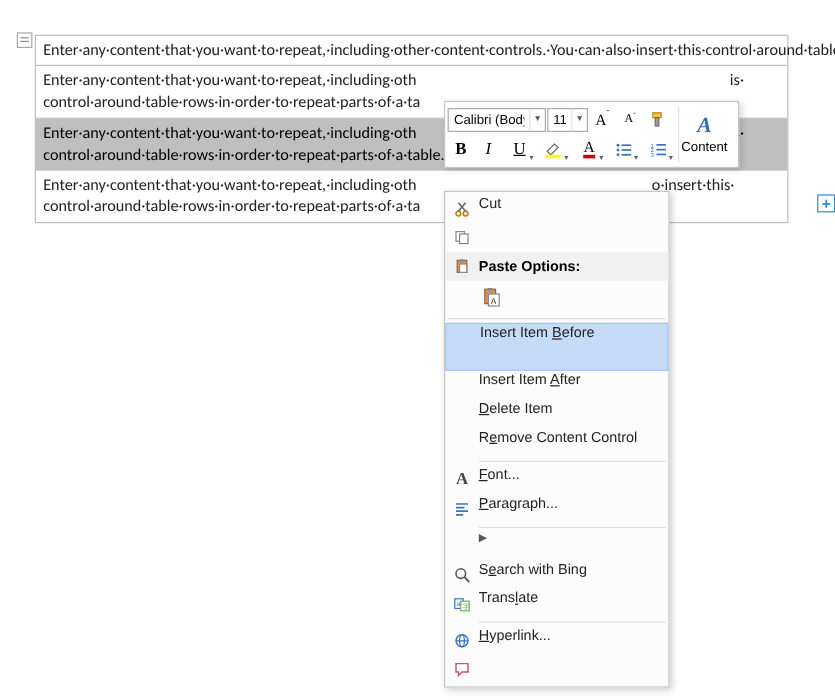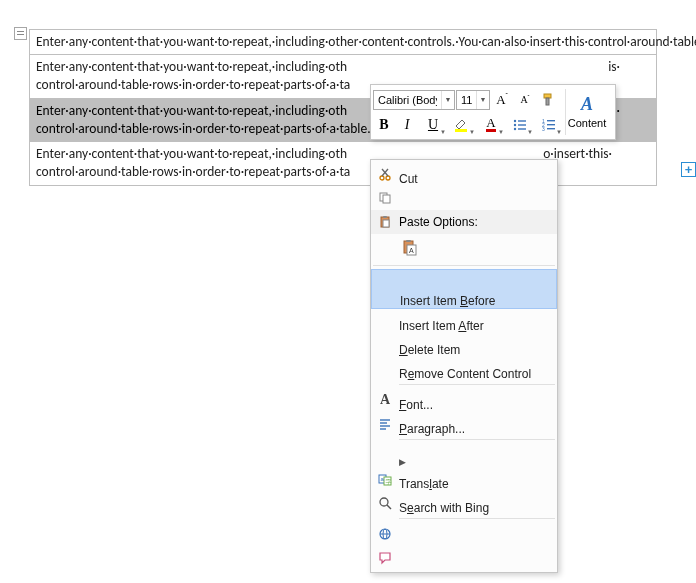--- a/index.html
+++ b/index.html
@@ -122,21 +122,21 @@
   .ctx {
     position: absolute;
     left: 370px; top: 159px;
     width: 188px;
     background: #fcfcfc;
     border: 1px solid #c6c6c6;
     box-shadow: 2px 2px 6px rgba(0,0,0,0.2);
     padding: 2px 0;
   }
   .ctx-item {
-    display: flex; align-items: flex-end;
+    display: flex; align-items: flex-start;
     height: 24px;
     padding: 0 8px 0 0;
     font-size: 12px;
     color: #222;
     position: relative;
   }
   .ctx-item.hover { background: #c5dcf8; border: 1px solid #a2c6f5; height: 40px; }
   .ctx-item .icon-slot {
     width: 28px; height: 100%;
     display: flex; align-items: center; justify-content: center;
@@ -144,21 +144,21 @@
   }
   .ctx-item .label { flex: 1; }
   .ctx-item .label u { text-decoration: underline; }
   .ctx-item .sub-arrow {
     font-size: 9px; color: #555;
   }
   .ctx-header {
     display: flex; align-items: center;
     height: 24px;
     background: #f1f1f1;
-    font-weight: normal;
+    font-weight: bold;
     padding-right: 8px;
   }
   .ctx-header .icon-slot {
     width: 28px; height: 100%;
     display: flex; align-items: center; justify-content: center;
     flex-shrink: 0;
   }
   .ctx-sep {
     height: 1px; background: #e0e0e0;
     margin: 3px 2px 3px 28px;
@@ -358,46 +358,47 @@
     <div class="label"><span><u>P</u>aragraph...</span></div>
   </div>
   <div class="ctx-sep"></div>
   <div class="ctx-item">
     <div class="icon-slot"></div>
     <div class="sub-arrow">▶</div>
   </div>
   <div class="ctx-item">
     <div class="icon-slot">
         <svg width="14" height="14" viewBox="0 0 14 14">
+          <circle cx="6" cy="6" r="4" fill="none" stroke="#555" stroke-width="1.3"></circle>
+          <line x1="9" y1="9" x2="13" y2="13" stroke="#555" stroke-width="1.5"></line>
+        </svg>
+      </div>
+    <div class="label"><span>S<u>e</u>arch with Bing</span></div>
+  </div>
+  <div class="ctx-item">
+    <div class="icon-slot">
+        <svg width="14" height="14" viewBox="0 0 14 14">
           <rect x="1" y="3" width="7" height="8" fill="#fff" stroke="#3b73b9"></rect>
           <rect x="6" y="5" width="7" height="8" fill="#fff" stroke="#6fae4f"></rect>
           <text x="2.5" y="9" font-size="6" fill="#3b73b9">a</text>
           <text x="7.5" y="11.5" font-size="6" fill="#6fae4f">字</text>
         </svg>
       </div>
     <div class="label"><span>Trans<u>l</u>ate</span></div>
   </div>
-  <div class="ctx-item">
-    <div class="icon-slot">
-        <svg width="14" height="14" viewBox="0 0 14 14">
-          <circle cx="6" cy="6" r="4" fill="none" stroke="#555" stroke-width="1.3"></circle>
-          <line x1="9" y1="9" x2="13" y2="13" stroke="#555" stroke-width="1.5"></line>
-        </svg>
-      </div>
-    <div class="label"><span>S<u>e</u>arch with Bing</span></div>
-  </div>
   <div class="ctx-sep"></div>
   <div class="ctx-item">
     <div class="icon-slot">
         <svg width="14" height="14" viewBox="0 0 14 14">
           <circle cx="7" cy="7" r="5" fill="none" stroke="#3b73b9" stroke-width="1.2"></circle>
           <ellipse cx="7" cy="7" rx="2" ry="5" fill="none" stroke="#3b73b9"></ellipse>
           <line x1="2" y1="7" x2="12" y2="7" stroke="#3b73b9"></line>
         </svg>
       </div>
+    <div class="label"><span><u>H</u>yperlink...</span></div>
   </div>
   <div class="ctx-item">
     <div class="icon-slot">
         <svg width="14" height="14" viewBox="0 0 14 14">
           <path d="M2 2 h10 v7 h-5 l-3 3 v-3 h-2 z" fill="#fff" stroke="#c94f7c" stroke-width="1.2"></path>
         </svg>
       </div>
   </div>
 </div>
 

